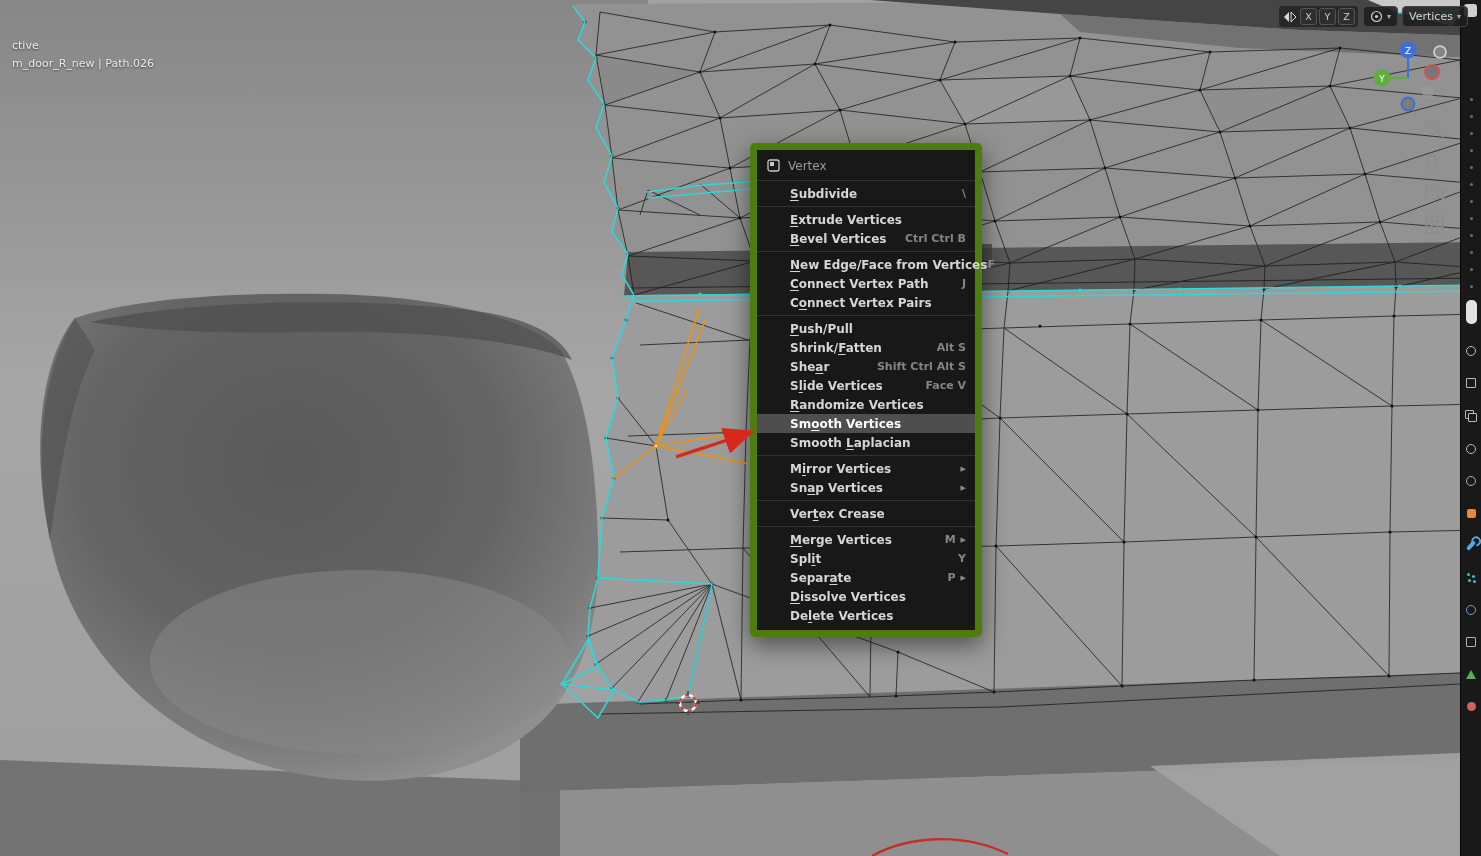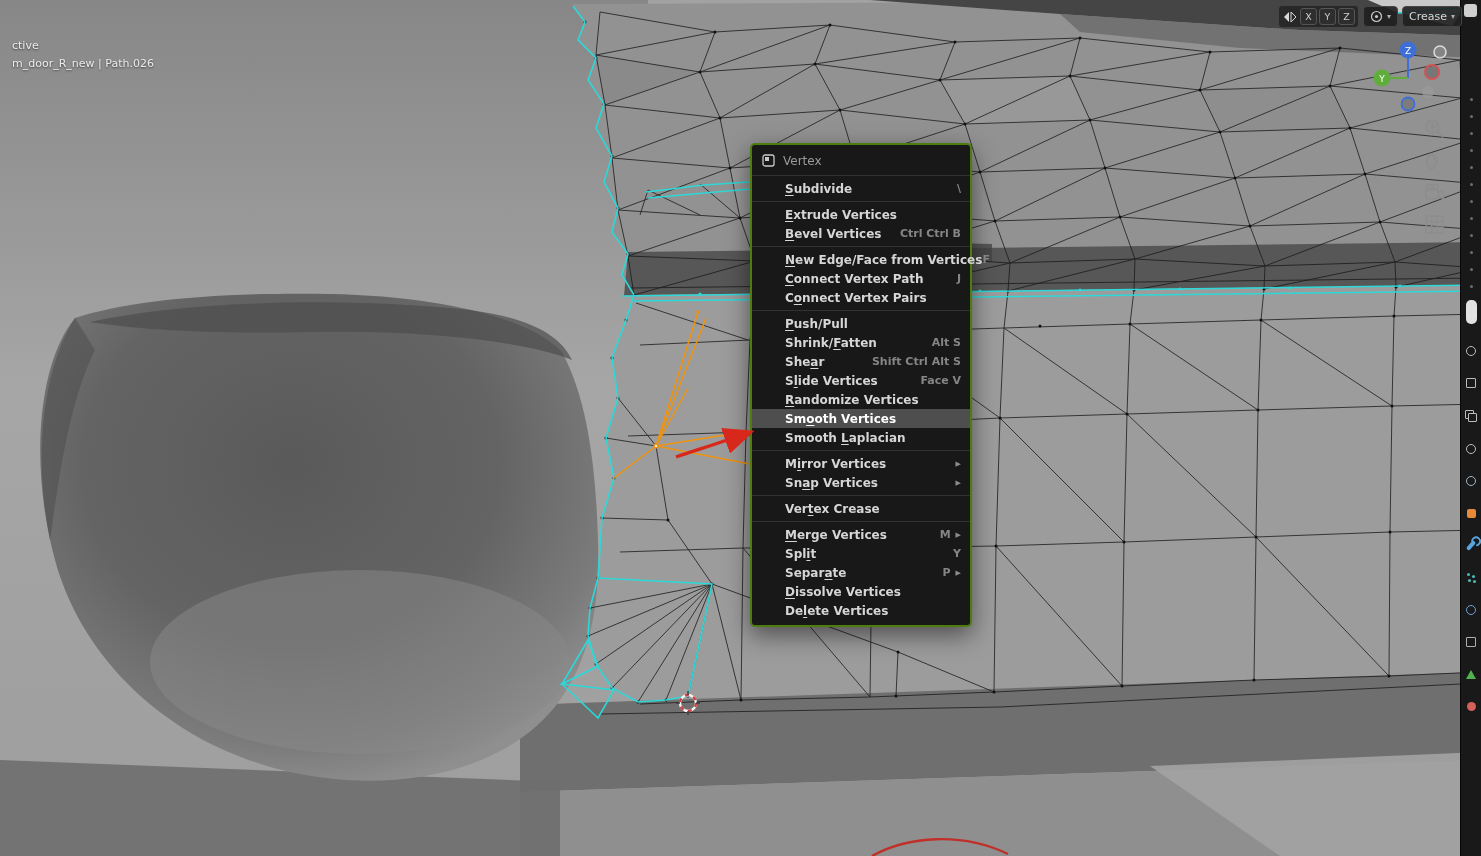--- a/index.html
+++ b/index.html
@@ -45,21 +45,21 @@
   .shape-triangle{width:0;height:0;border-left:5px solid transparent;border-right:5px solid transparent;
       border-bottom:9px solid var(--c);}
   .shape-wrench{position:relative;width:4px;height:11px;background:var(--c);border-radius:2px;transform:rotate(42deg);}
   .shape-wrench::after{content:"";position:absolute;top:-6px;left:-2px;width:6px;height:6px;
       border:2px solid var(--c);border-radius:50%;border-bottom-color:transparent;}
   .shape-dots{width:3px;height:3px;border-radius:50%;background:var(--c);
       box-shadow:5px 2px 0 var(--c),1px 6px 0 var(--c),6px 7px 0 var(--c);margin:0 6px 7px 0;}
 
   
   .context-menu{position:absolute;left:750px;top:143px;width:218px;z-index:40;background:#181818;
-      border:2px solid #4d7c0f;border-radius:5px;box-shadow:0 8px 24px rgba(0,0,0,.5);
+      border:7px solid #4d7c0f;border-radius:5px;box-shadow:0 8px 24px rgba(0,0,0,.5);
       padding:4px 0 5px;color:#d6d6d6;font-size:12px;}
   .menu-header{display:flex;align-items:center;gap:8px;height:23px;padding:0 10px;color:#9b9b9b;}
   .menu-sep{height:1px;background:#323232;margin:3px 0;}
   .menu-item{display:flex;align-items:center;justify-content:space-between;height:19px;padding:0 9px 0 33px;font-weight:bold;}
   .menu-item.highlighted{background:#4e4e4e;color:#fff;}
   .menu-label{white-space:nowrap;}
   .mnemonic{text-decoration:underline;text-decoration-thickness:1px;text-underline-offset:2px;}
   .menu-right{display:flex;align-items:center;gap:5px;}
   .menu-shortcut{color:#858585;font-size:11px;white-space:nowrap;}
   .submenu-arrow{color:#8d8d8d;font-size:7px;}
@@ -291,21 +291,21 @@
     <div class="pill-btn">
       <span style="display:flex;">
         <svg width="13" height="13" viewBox="0 0 13 13">
           <circle cx="6.5" cy="6.5" r="5" fill="none" stroke="#c9c9c9" stroke-width="1.2"></circle>
           <circle cx="6.5" cy="6.5" r="1.6" fill="#c9c9c9"></circle>
         </svg>
       </span>
       <span class="caret">▾</span>
     </div>
     <div class="pill-btn">
-      <span>Crease</span>
+      <span>Vertices</span>
       <span class="caret">▾</span>
     </div>
   </div>
 
   <div class="gizmo">
     <svg width="80" height="80" viewBox="0 0 80 80">
       <line x1="38" y1="40" x2="38" y2="12" stroke="#3d6fd6" stroke-width="2"></line>
       <line x1="38" y1="40" x2="12" y2="40" stroke="#5fae3c" stroke-width="2"></line>
       <circle cx="38" cy="12" r="8.5" fill="#3d6fd6"></circle>
       <text x="38" y="15.5" text-anchor="middle" font-size="9" fill="#fff" font-family="DejaVu Sans, sans-serif">Z</text>

